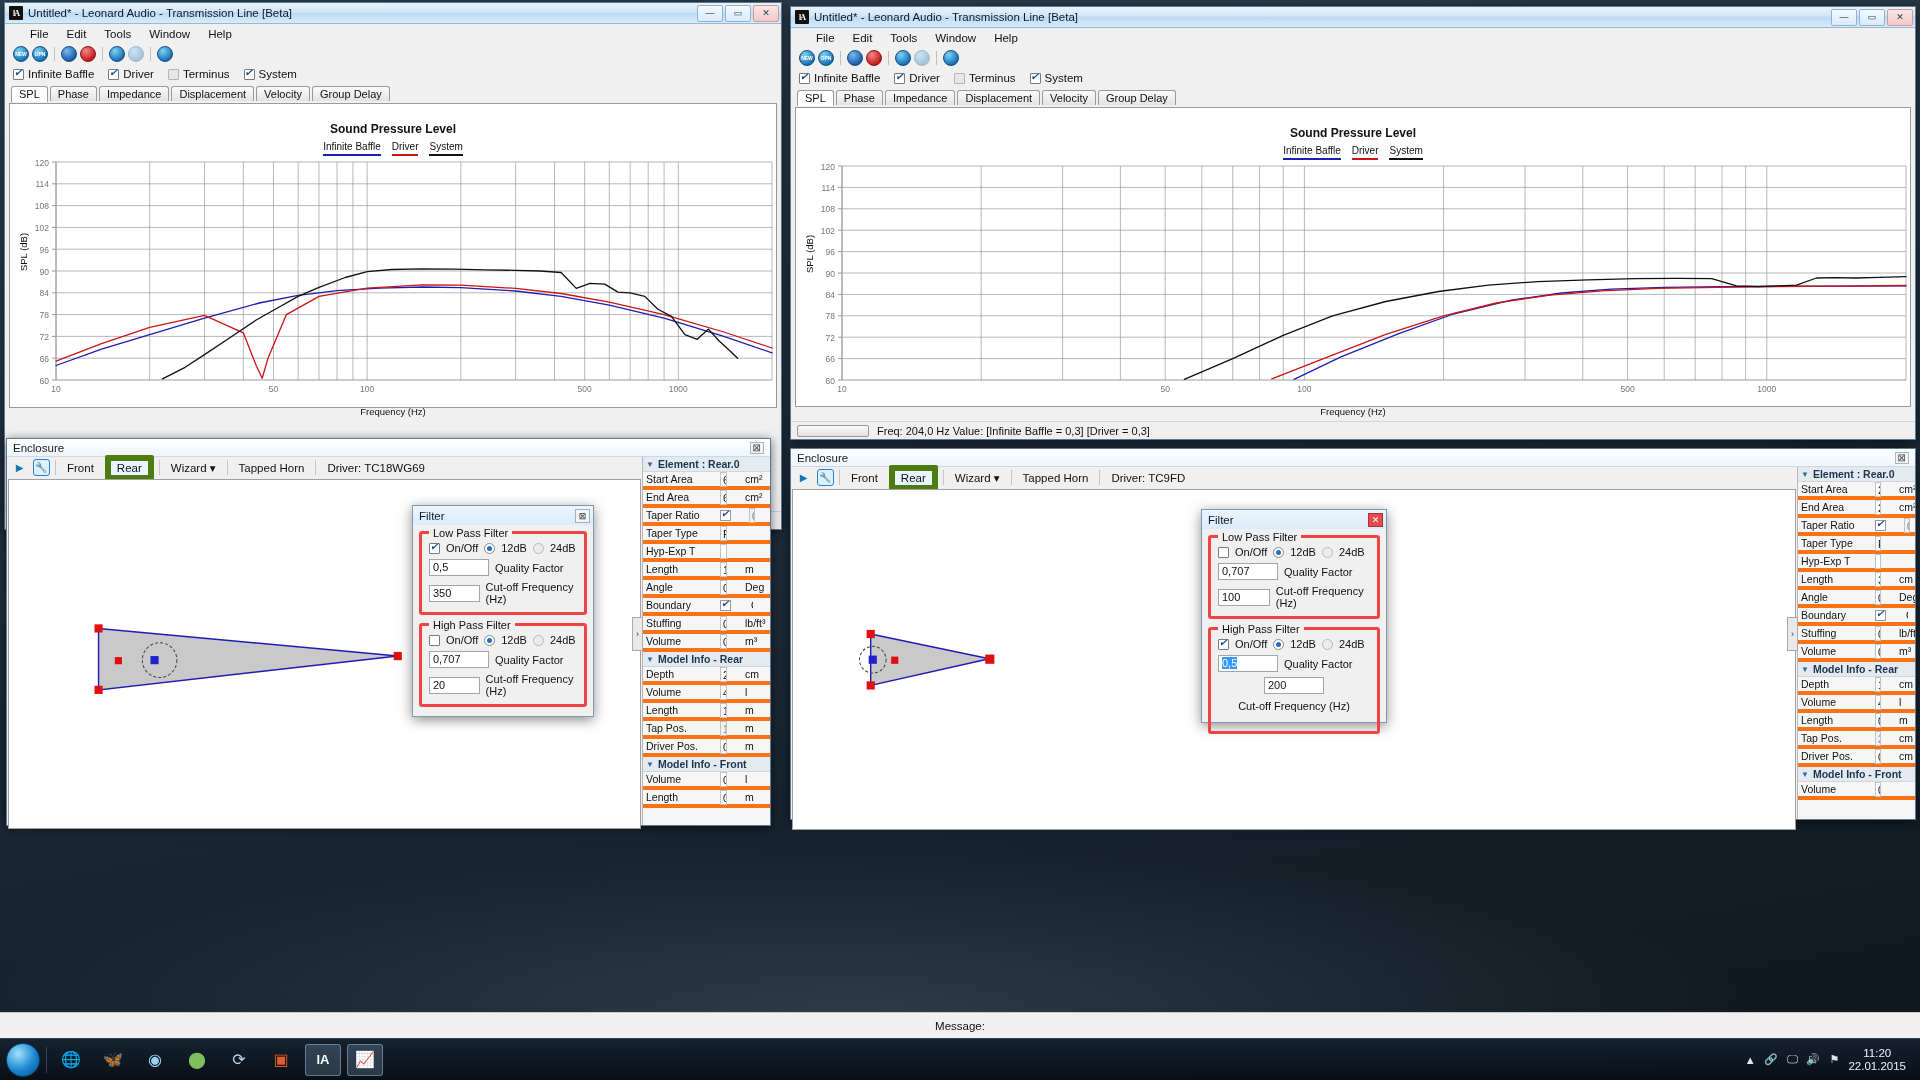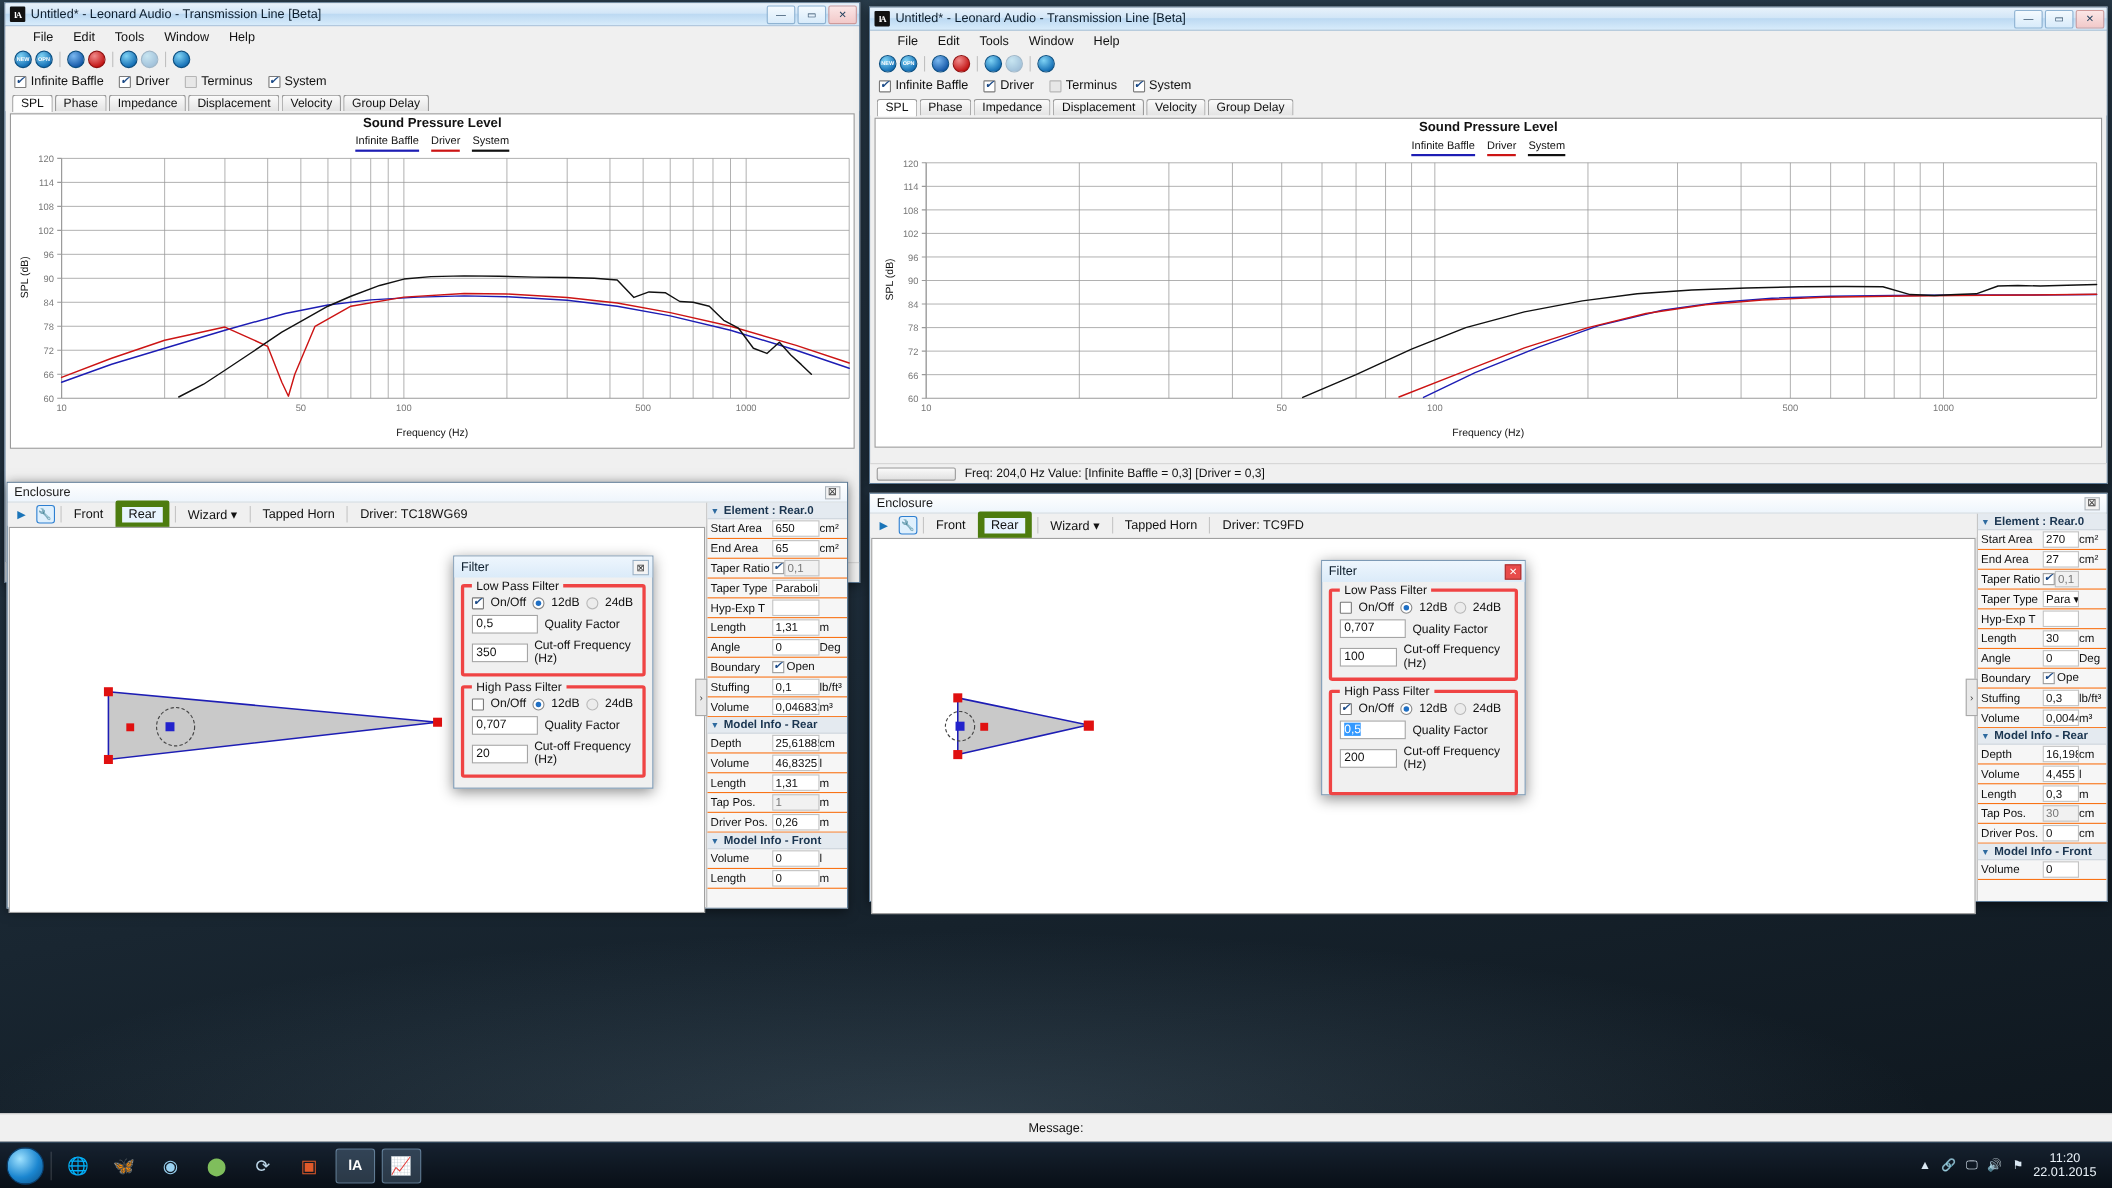--- a/index.html
+++ b/index.html
@@ -70,21 +70,21 @@
   .box.dim{ background:#e7e7e7;border-color:#b5b5b5; }
   
   .tabs{ display:flex; align-items:flex-end; gap:2px; padding:2px 4px 0 6px; background:#f0f0f0; height:18px; }
   .tab{
     padding:1px 7px; font-size:11px; border:1px solid #9a9a9a; border-bottom:none;
     background:linear-gradient(to bottom,#fbfbfb,#e3e3e3); border-radius:3px 3px 0 0; color:#111;
   }
   .tab.active{ background:#fff; font-weight:normal; position:relative; top:1px; padding-bottom:2px; }
   
   .chartwrap{ background:#fff; border:1px solid #9a9a9a; margin:2px 4px; position:relative; }
-  .chart-title{ text-align:center;font-size:12px;font-weight:bold;color:#111;padding-top:0; }
+  .chart-title{ text-align:center;font-size:12px;font-weight:bold;color:#111;padding-top:18px; }
   .chart-legend{ display:flex;justify-content:center;gap:11px;margin-top:5px; }
   .leg{ font-size:10px;color:#111;padding-bottom:2px; }
   .leg.ib{ border-bottom:2px solid #1d1db4; }
   .leg.dr{ border-bottom:2px solid #cc1414; }
   .leg.sy{ border-bottom:2px solid #111; }
   .ylab{
     position:absolute; left:2px; top:50%; transform:translateY(-50%) rotate(-90deg);
     font-size:9.5px; color:#111; transform-origin:center;
   }
   .xlab{ text-align:center;font-size:9.5px;color:#111; }
@@ -102,21 +102,21 @@
   .itool{ width:17px;height:17px;border-radius:3px;display:flex;align-items:center;justify-content:center;font-size:10px; }
   .itool.play{ color:#1a74b8; }
   .itool.sel{ border:1px solid #2d7fd1;background:#dff0fd;color:#1a5fa8; }
   .etab{ padding:1px 6px;border-radius:2px;color:#111; }
   .etab.sel{ border:6px solid #4d7c0f;background:#e8f4fe; }
   .vsep{ width:1px;height:15px;background:#c5c5c5; }
   .canvas{ background:#fff;border:1px solid #a0a0a0; position:relative; }
   
   .pgrid{ background:#f6f6f6;border-left:1px solid #b7b7b7; font-size:10.5px; overflow:hidden;}
   .pghdr{ display:flex;align-items:center;gap:4px;background:#e4eaf0;padding:1px 3px;font-weight:bold;color:#1a3550;font-size:10.5px;border-bottom:1px solid #cfd6dd;}
-  .pgrow{ display:flex;align-items:center;height:18px;border-bottom:1px solid #f97316;padding:0 3px;gap:0;}
+  .pgrow{ display:flex;align-items:center;height:18px;border-bottom:4px solid #f97316;padding:0 3px;gap:18px;}
   .pgname{ width:56px;color:#111;flex:0 0 auto;overflow:hidden;white-space:nowrap; }
   .pgval{ flex:1 1 auto;background:#fff;border:1px solid #c2c2c2;height:15px;line-height:14px;padding:0 2px;color:#111;overflow:hidden;white-space:nowrap;}
   .pgval.ro{ background:#f1f1f1;color:#777; }
   .pgval.plain{ background:transparent;border:none; }
   .pgunit{ width:22px;flex:0 0 auto;color:#111; }
   .pgcheck{ width:11px;height:11px;border:1px solid #9a9a9a;background:#fff;flex:0 0 auto;position:relative;}
   .pgcheck.on:after{content:"✔";position:absolute;left:0;top:-3px;font-size:10px;color:#1b4a87;}
   .caret{ font-size:8px;color:#2d6a9f; }
   
   .dlg{
@@ -797,21 +797,21 @@
           <span class="flab">On/Off</span>
           <i class="radio on"></i>
           <span class="flab">12dB</span>
           <i class="radio dim"></i>
           <span class="flab">24dB</span>
         </div>
         <div class="frow">
           <span class="tin sel"><span>0,5</span></span>
           <span class="flab">Quality Factor</span>
         </div>
-        <div class="frow" style="margin-bottom:12px;">
+        <div class="frow" style="margin-bottom:12px;flex-direction:column;">
           <span class="tin">200</span>
           <span class="flab">Cut-off Frequency (Hz)</span>
         </div>
       </div>
     </div>
   </div>
 </div>
 
 <div class="msgbar">
   <span>Message:</span>

